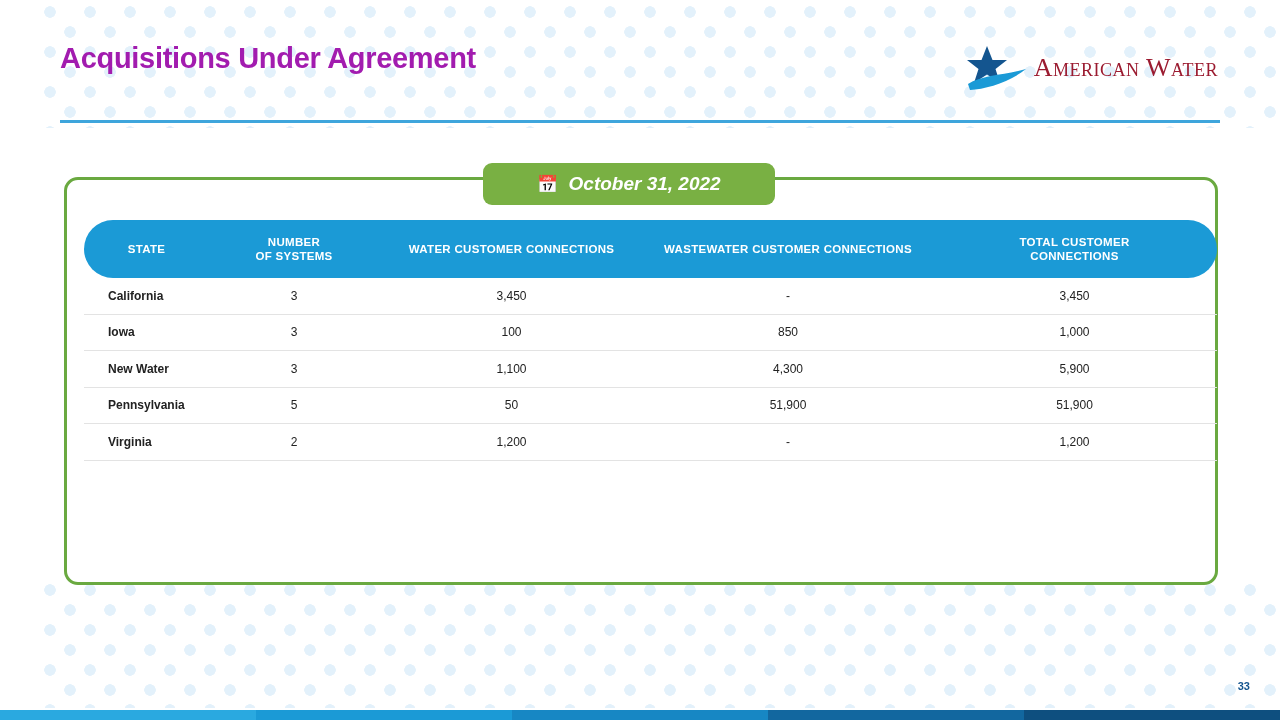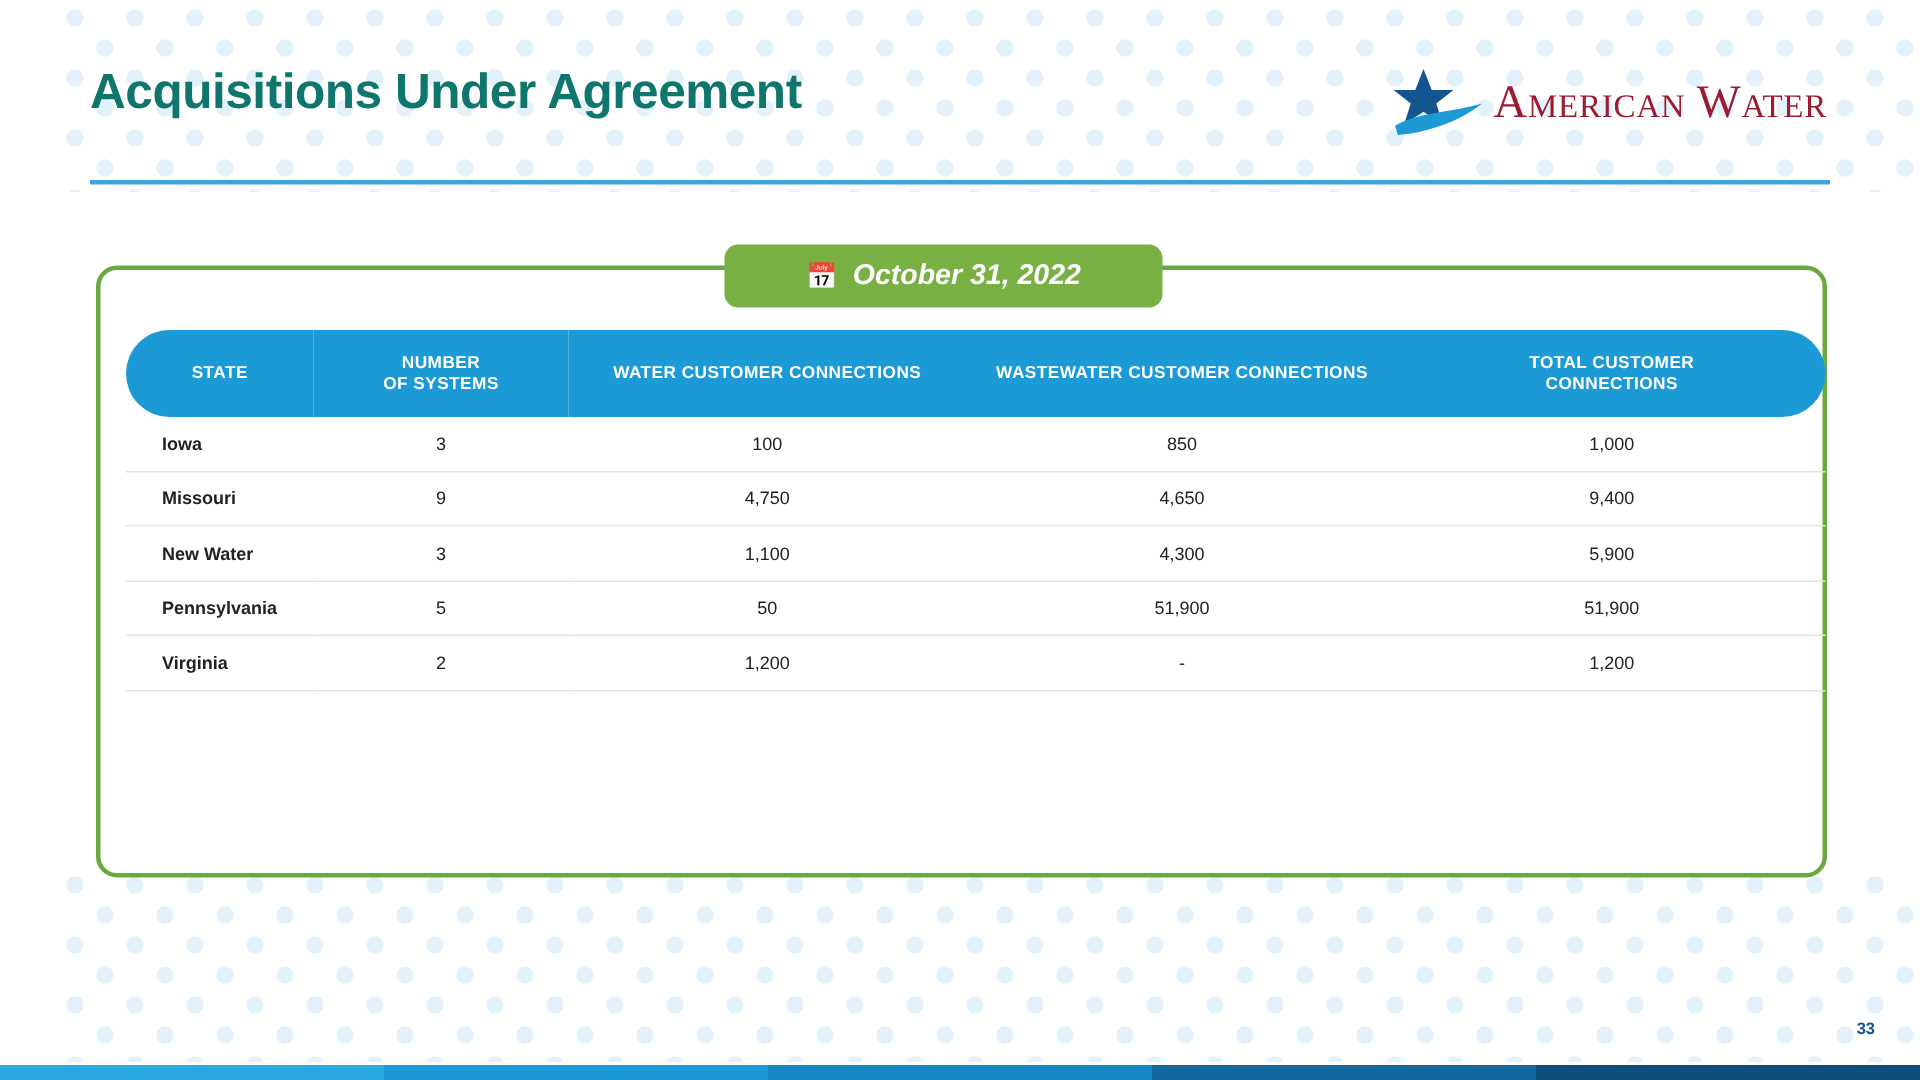--- a/index.html
+++ b/index.html
@@ -47,23 +47,23 @@
     width: 42px;
     height: 720px;
     background: #ffffff;
   }
 
   
   .page-title {
     position: absolute;
     left: 60px;
     top: 42px;
-    font-size: 33px;
-    font-weight: bold;
-    color: #0f766e;
+    font-size: 29px;
+    font-weight: bold;
+    color: #a21caf;
     letter-spacing: -0.3px;
   }
   .title-rule {
     position: absolute;
     left: 60px;
     top: 120px;
     width: 1160px;
     height: 3px;
     background: #3ea5dc;
   }
@@ -79,21 +79,21 @@
   }
   .logo-star {
     width: 62px;
     height: 48px;
     position: relative;
     margin-right: 6px;
   }
   .logo-text {
     color: #9b1b30;
     font-family: "Liberation Serif", serif;
-    font-size: 31px;
+    font-size: 26px;
     letter-spacing: 0.5px;
     font-variant: small-caps;
     white-space: nowrap;
   }
 
   
   .card {
     position: absolute;
     left: 64px;
     top: 177px;
@@ -275,32 +275,32 @@
             <div>WASTEWATER CUSTOMER CONNECTIONS</div>
           </th>
           <th>
             <div>TOTAL CUSTOMER</div>
             <div>CONNECTIONS</div>
           </th>
         </tr>
       </thead>
       <tbody>
         <tr>
+          <td class="state">California</td>
+          <td>3</td>
+          <td>3,450</td>
+          <td>-</td>
+          <td>3,450</td>
+        </tr>
+        <tr>
           <td class="state">Iowa</td>
           <td>3</td>
           <td>100</td>
           <td>850</td>
           <td>1,000</td>
-        </tr>
-        <tr>
-          <td class="state">Missouri</td>
-          <td>9</td>
-          <td>4,750</td>
-          <td>4,650</td>
-          <td>9,400</td>
         </tr>
         <tr>
           <td class="state">New Water</td>
           <td>3</td>
           <td>1,100</td>
           <td>4,300</td>
           <td>5,900</td>
         </tr>
         <tr>
           <td class="state">Pennsylvania</td>

